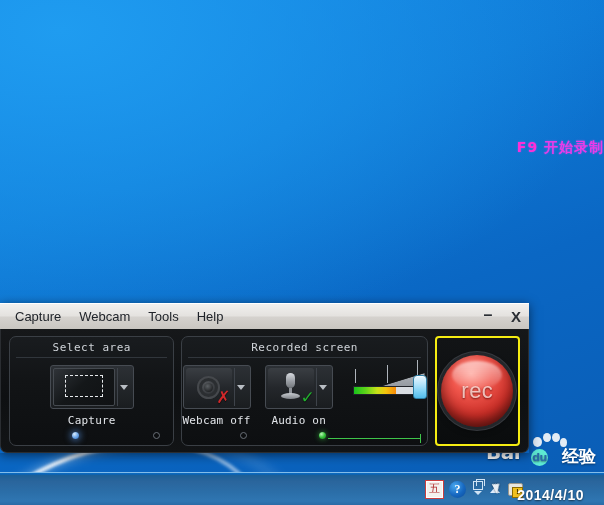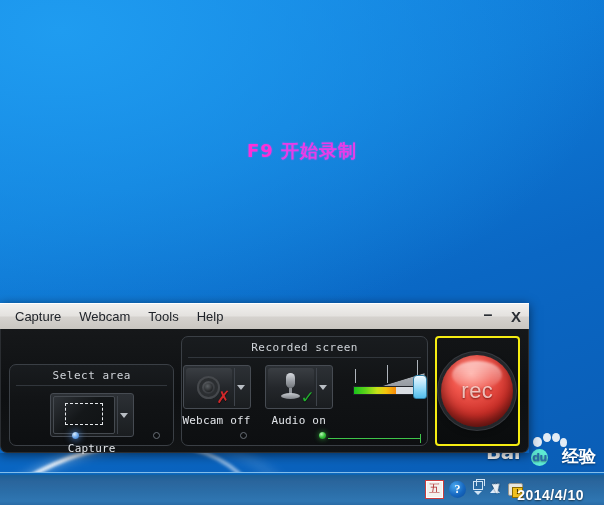--- a/index.html
+++ b/index.html
@@ -88,23 +88,23 @@
     height: 27px;
     background: linear-gradient(180deg, #2a6ca8 0%, #2a6fae 45%, #2d74b4 100%);
   }
 
   
   .hint-text {
     position: absolute;
     left: 0;
     top: 139px;
     width: 604px;
-    text-align: center;
+    text-align: right;
     font-family: "DejaVu Sans", sans-serif;
-    font-size: 18px;
+    font-size: 14px;
     font-weight: bold;
     color: #e83ce8;
     letter-spacing: 1px;
     text-shadow: 0 0 2px rgba(255,80,255,0.5);
   }
   .hint-text .hk { color: #ff2fd6; }
 
   
   .taskbar {
     position: absolute;
@@ -383,21 +383,21 @@
     border-bottom: 1px solid #31363c;
     margin: 0 6px;
   }
   .panel-body {
     display: flex;
     justify-content: center;
     gap: 14px;
     padding-top: 7px;
   }
 
-  .panel-area { width: 189px; margin-top: 28px; }
+  .panel-area { width: 189px; }
   .panel-inputs { width: 280px; }
 
   
   .tile-wrap {
     display: flex;
     flex-direction: column;
     align-items: center;
   }
   .thumb {
     width: 62px;

